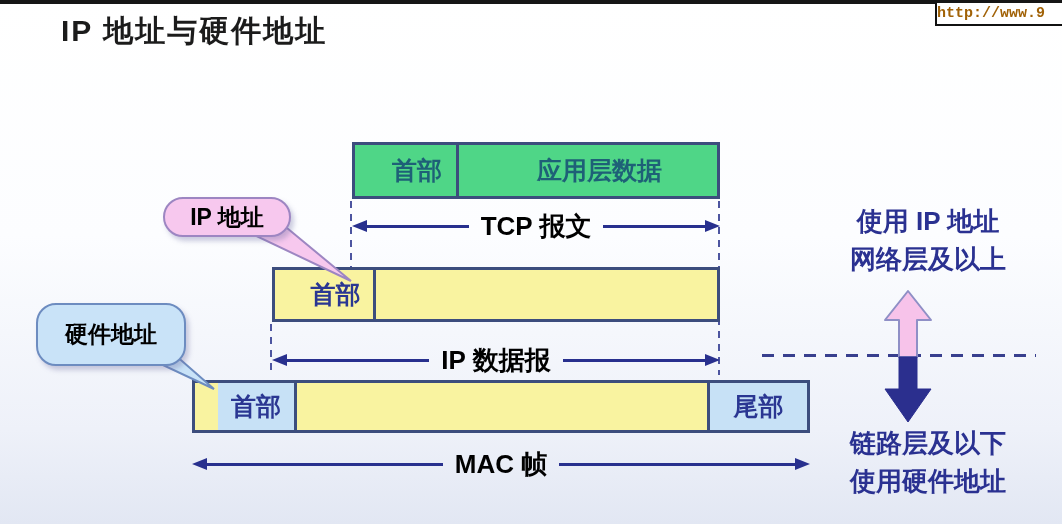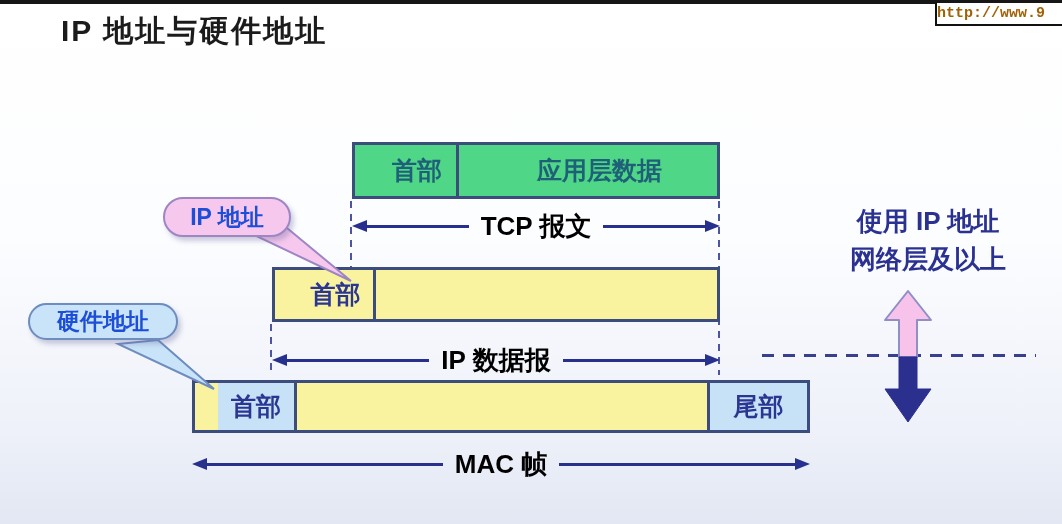--- a/index.html
+++ b/index.html
@@ -69,26 +69,26 @@
     background:repeating-linear-gradient(180deg,#4d55a0 0 7px,transparent 7px 13px); }
   .vd1 { left:350px; top:201px; height:66px; }
   .vd2 { left:718px; top:201px; height:174px; }
   .vd3 { left:270px; top:324px; height:51px; }
   .hdash { left:762px; top:354px; width:274px; height:3px; z-index:1;
     background:repeating-linear-gradient(90deg,#383f8e 0 12px,transparent 12px 21px); }
 
   
   .bubble {
     border-radius:20px; display:flex; align-items:center; justify-content:center;
-    font-weight:bold; color:#1d4ed8; white-space:nowrap; z-index:4;
+    font-weight:bold; color:#000000; white-space:nowrap; z-index:4;
     box-shadow:3px 4px 5px rgba(110,110,160,0.35);
   }
   .bubble-ip { left:163px; top:197px; width:128px; height:40px; font-size:23px;
     background:#f7c8ee; border:2px solid #9d86c2; }
-  .bubble-hw { left:28px; top:303px; width:150px; height:37px; font-size:23px;
+  .bubble-hw { left:36px; top:303px; width:150px; height:63px; font-size:23px;
     background:#c9e3f8; border:2px solid #6d8cc0; }
 
   .overlay { left:0; top:0; width:1062px; height:524px; z-index:3; pointer-events:none; }
 
   
   .note {
     width:210px; text-align:center; font-size:26px; font-weight:bold;
     color:#2a3191; line-height:38px; white-space:nowrap; z-index:2;
   }
   .note-upper { left:823px; top:202px; }
@@ -154,13 +154,15 @@
 </svg>
 
 <div class="abs bubble bubble-ip">IP 地址</div>
 <div class="abs bubble bubble-hw">硬件地址</div>
 
 <div class="abs note note-upper">
   <div>使用 IP 地址</div>
   <div>网络层及以上</div>
 </div>
 <div class="abs note note-lower">
+  <div>链路层及以下</div>
+  <div>使用硬件地址</div>
 </div>
 
 </body></html>

